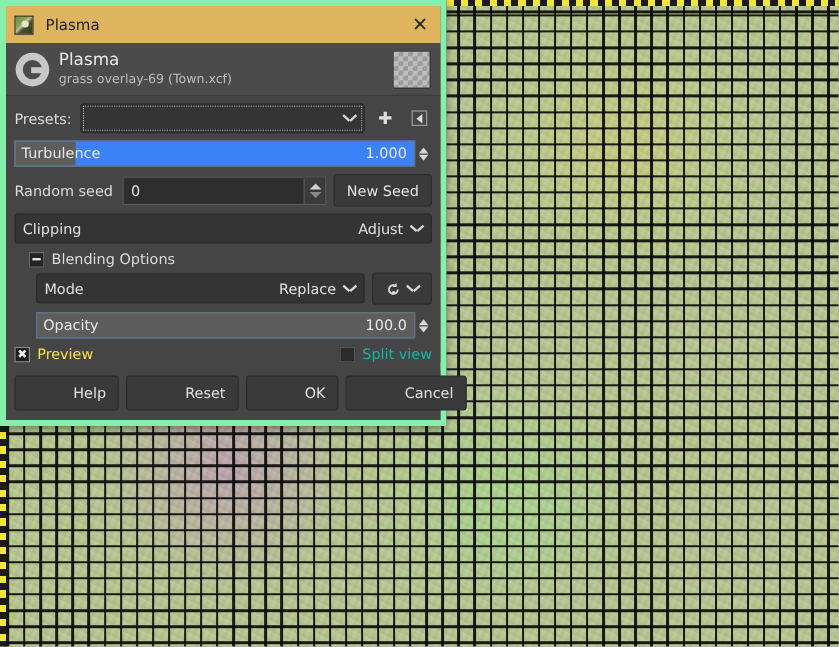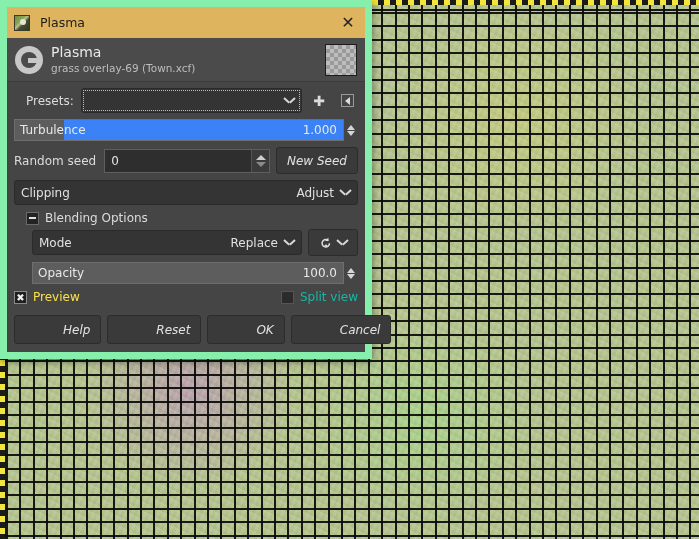--- a/index.html
+++ b/index.html
@@ -69,21 +69,21 @@
   #edge-left {
     position: absolute; left: 0; top: 0; width: 5px; height: 539px;
     background: repeating-linear-gradient(to bottom, #f2e53c 0 6px, #1b1b1b 6px 12px);
   }
 
   
   #dialog {
     position: absolute; left: 0; top: 0;
     width: 372px;
     background: #454545;
-    border: 7px solid #86efac;
+    border: 5px solid #86efac;
     box-sizing: border-box;
     box-shadow: 0 2px 8px rgba(0,0,0,0.5);
   }
   .titlebar {
     height: 31px;
     background: #deb45f;
     display: flex; align-items: center;
     padding: 0 6px 0 7px;
     box-sizing: border-box;
   }
@@ -289,21 +289,20 @@
     background: #3a3a3a;
     border: 1px solid #2c2c2c;
     border-radius: 3px;
     color: #e2e2e2;
     font-size: 12px;
     height: 25px;
     padding: 0 10px;
     display: flex; align-items: center; justify-content: center;
     cursor: pointer;
     white-space: nowrap;
-    font-style: italic;
   }
 
   .expander-row {
     display: flex; align-items: center;
     margin: 2px 0 4px 0;
     cursor: pointer;
     padding-left: 12px;
   }
   .expander-box {
     width: 13px; height: 13px;
@@ -385,21 +384,21 @@
       <div class="header-text">
         <div class="header-title">Plasma</div>
         <div class="header-sub">grass overlay-69 (Town.xcf)</div>
       </div>
       <div class="thumb"></div>
     </div>
 
     <div class="body">
 
       <div class="row">
-        <div class="label-plain" style="margin-right:7px;margin-left:12px;">Presets:</div>
+        <div class="label-plain" style="margin-right:7px;">Presets:</div>
         <div class="combo focused">
           <span class="val"></span>
           <span class="chev"></span>
         </div>
         <div class="icon-btn">✚</div>
         <div class="icon-btn">
           <span class="framed">
               <i class="tri-left"></i>
             </span>
         </div>

